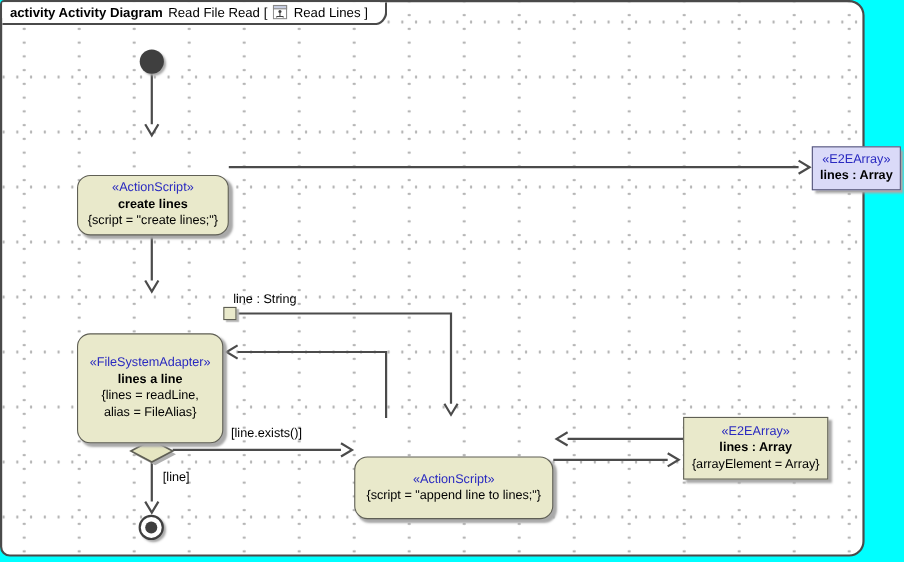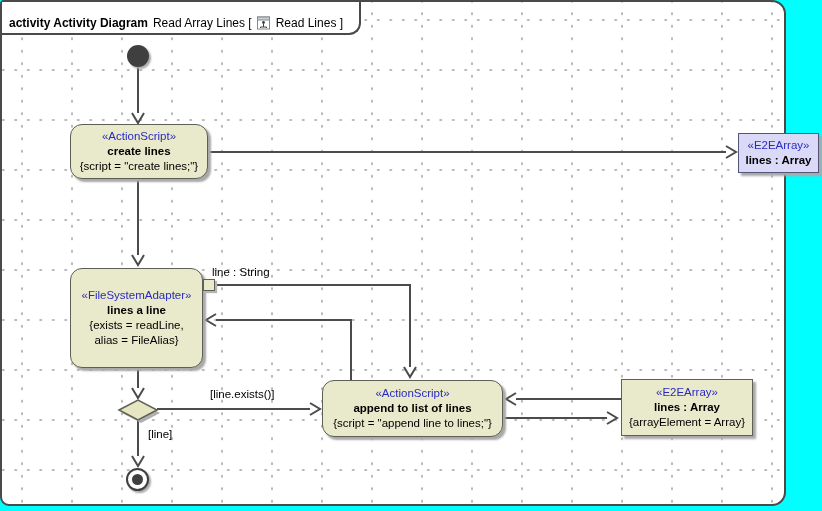--- a/index.html
+++ b/index.html
@@ -22,35 +22,35 @@
     background-position:7.5px 43px, 45px 5.5px;
   }
   
   #tab{
     position:absolute; left:2px; top:2px; z-index:30;
     display:flex; align-items:center; gap:5px;
     background:#ffffff;
     border-bottom:2px solid #4a4a4a;
     border-right:2px solid #4a4a4a;
     border-bottom-right-radius:12px;
-    padding:14px 16px 3px 7px;
+    padding:2px 16px 3px 7px;
     font-size:12px; color:#000; white-space:nowrap;
   }
   #tab .bold{font-weight:bold;}
   
   svg.edges{position:absolute; left:0; top:0; z-index:10; pointer-events:none;}
   
   .node{
     position:absolute; z-index:20; box-sizing:border-box;
     display:flex; flex-direction:column; justify-content:center; align-items:center;
     font-size:11.5px; line-height:15px; color:#000; text-align:center;
     background:#e9e9cb; border:1.5px solid #5f5f55;
     box-shadow:3px 3px 2px #a9a9a9;
   }
-  .node.rounded{border-radius:12px;}
+  .node.rounded{border-radius:12px;margin-top:35px;}
   .node .stereo{color:#2a2ac0;}
   .node .name{font-weight:bold;}
   .node .spec{white-space:nowrap;}
   .obj{background:#dadaf8; border-color:#55557a;}
   
   #initial-node{
     position:absolute; left:127px; top:45px; width:22px; height:22px; z-index:20;
     background:#3f3f3f; border-radius:50%; box-shadow:2px 2px 2px #a9a9a9;
   }
   #final-node{
@@ -108,21 +108,21 @@
     </g>
 
     <g>
       <polygon points="122,413 141,403 160,413 141,423" fill="#b0b0b0"></polygon>
       <polygon points="119,410 138,400 157,410 138,420" fill="#e6e6c2" stroke="#5f5f55" stroke-width="1.5"></polygon>
     </g>
   </svg>
 
   <div id="tab">
     <span class="bold">activity Activity Diagram</span>
-    <span>Read Array Lines [</span>
+    <span>Read File Read [</span>
     <svg class="dgm-icon" viewBox="0 0 14 14">
       <rect x="0.5" y="1" width="12" height="12" fill="#ffffff" stroke="#888888"></rect>
       <rect x="0.5" y="1" width="12" height="3" fill="#c9cfe2" stroke="#888888"></rect>
       <circle cx="6.5" cy="6.5" r="1.4" fill="#404040"></circle>
       <path d="M6.5,7.5 V11 M3.5,11 H9.5 M3.5,11 V12 M9.5,11 V12" stroke="#404040" stroke-width="1" fill="none"></path>
     </svg>
     <span>Read Lines ]</span>
   </div>
 
   <div id="initial-node"></div>
@@ -134,30 +134,29 @@
   </div>
 
   <div class="node obj" style="left:738px; top:133px; width:81px; height:40px;">
     <div class="stereo">«E2EArray»</div>
     <div class="name">lines : Array</div>
   </div>
 
   <div class="node rounded" style="left:70px; top:268px; width:133px; height:100px;">
     <div class="stereo">«FileSystemAdapter»</div>
     <div class="name">lines a line</div>
-    <div class="spec">{exists = readLine,</div>
+    <div class="spec">{lines = readLine,</div>
     <div class="spec">alias = FileAlias}</div>
   </div>
 
   <div id="pin"></div>
   <div class="flabel" id="pin-label">line : String</div>
 
   <div class="node rounded" style="left:322px; top:380px; width:181px; height:57px;">
     <div class="stereo">«ActionScript»</div>
-    <div class="name">append to list of lines</div>
     <div class="spec">{script = "append line to lines;"}</div>
   </div>
 
   <div class="node" style="left:621px; top:379px; width:132px; height:57px;">
     <div class="stereo">«E2EArray»</div>
     <div class="name">lines : Array</div>
     <div class="spec">{arrayElement = Array}</div>
   </div>
 
   <div class="flabel" id="guard-exists">[line.exists()]</div>

